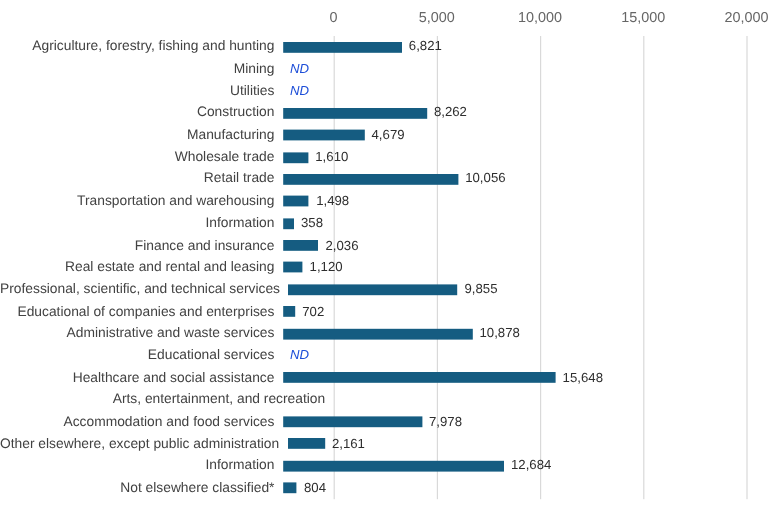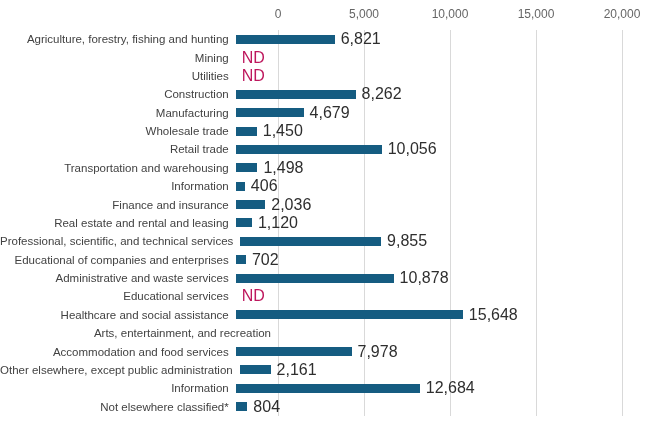--- a/index.html
+++ b/index.html
@@ -80,26 +80,27 @@
     height: 100%;
     display: flex;
     align-items: center;
   }
   .bar {
     height: 9px;
     flex: 0 0 auto;
   }
   .value-label {
     margin-left: 6px;
-    font-size: 16px;
+    font-size: 11px;
     color: #2e2e2e;
     white-space: nowrap;
   }
   .value-label.nd {
-    color: #be185d;
+    color: #1d4ed8;
+    font-style: italic;
   }
 </style>
 </head>
 <body>
 
 <div class="chart">
   <div class="x-axis">
       <span class="tick-label" style="left: 0%;">0</span>
       <span class="tick-label" style="left: 25%;">5,000</span>
       <span class="tick-label" style="left: 50%;">10,000</span>
@@ -145,42 +146,42 @@
           <div class="cat-label">Manufacturing</div>
           <div class="bar-area">
             <div class="bar" style="width: 23.395%; background: rgb(21, 92, 129);"></div>
             <span class="value-label">4,679</span>
           </div>
         </div>
         <div class="row">
           <div class="cat-label">Wholesale trade</div>
           <div class="bar-area">
             <div class="bar" style="width: 7.25%; background: rgb(21, 92, 129);"></div>
-            <span class="value-label">1,450</span>
+            <span class="value-label">1,610</span>
           </div>
         </div>
         <div class="row">
           <div class="cat-label">Retail trade</div>
           <div class="bar-area">
             <div class="bar" style="width: 50.28%; background: rgb(21, 92, 129);"></div>
             <span class="value-label">10,056</span>
           </div>
         </div>
         <div class="row">
           <div class="cat-label">Transportation and warehousing</div>
           <div class="bar-area">
             <div class="bar" style="width: 7.49%; background: rgb(21, 92, 129);"></div>
             <span class="value-label">1,498</span>
           </div>
         </div>
         <div class="row">
           <div class="cat-label">Information</div>
           <div class="bar-area">
             <div class="bar" style="width: 3.155%; background: rgb(21, 92, 129);"></div>
-            <span class="value-label">406</span>
+            <span class="value-label">358</span>
           </div>
         </div>
         <div class="row">
           <div class="cat-label">Finance and insurance</div>
           <div class="bar-area">
             <div class="bar" style="width: 10.18%; background: rgb(21, 92, 129);"></div>
             <span class="value-label">2,036</span>
           </div>
         </div>
         <div class="row">

